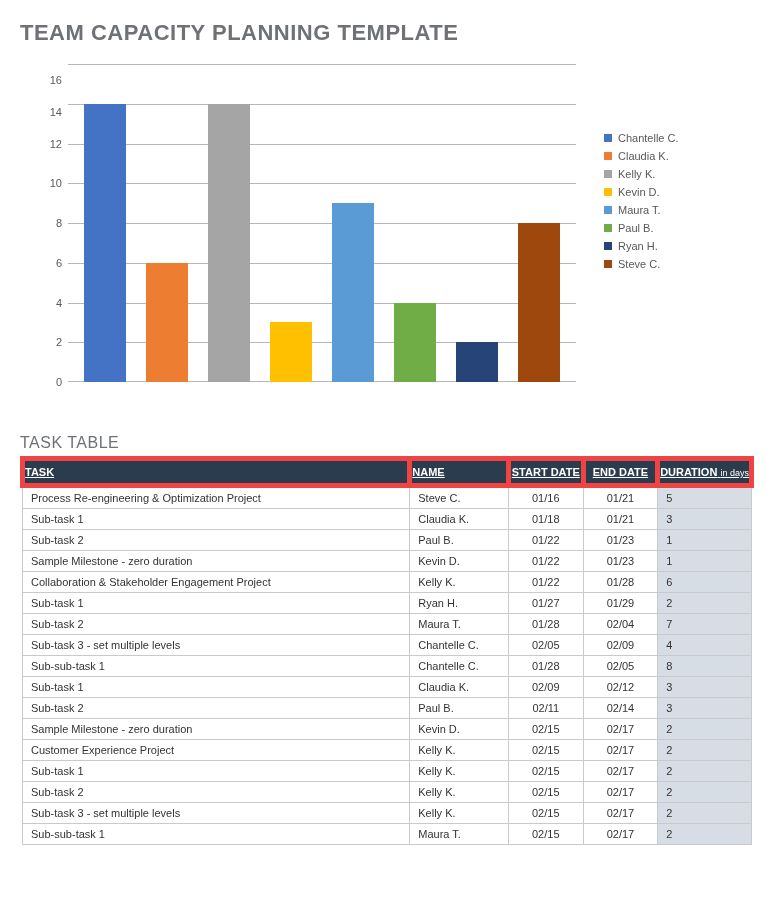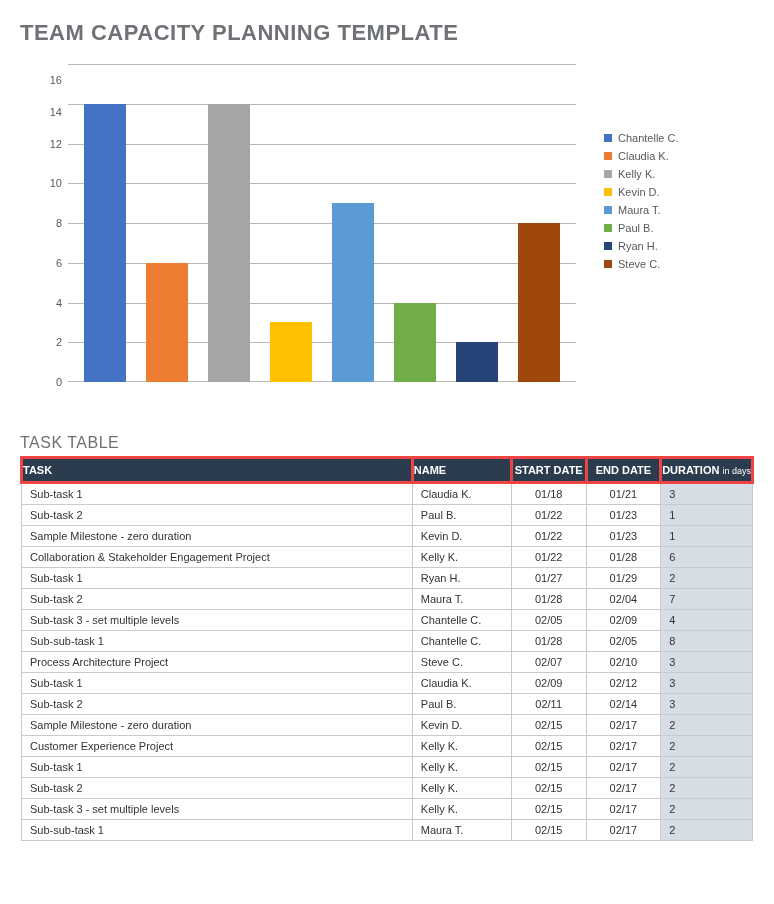--- a/index.html
+++ b/index.html
@@ -91,22 +91,23 @@
     border-collapse: collapse;
     width: 734px;
     font-size: 11px;
   }
   table.task th {
     background: #2a3c4e;
     color: #fff;
     font-weight: 700;
     text-align: left;
     padding: 5px 0;
-    border: 3px solid #ef4444;
+    border: 5px solid #ef4444;
     white-space: nowrap;
+    text-decoration: underline;
   }
   table.task th.center { text-align: center; }
   table.task th span.small { font-weight: 400; font-size: 9px; }
   table.task td {
     border: 1px solid #c7cbd0;
     padding: 4px 8px;
     color: #333;
     background: #fff;
   }
   table.task td.center { text-align: center; }
@@ -202,20 +203,27 @@
       <th class="col-name">NAME</th>
       <th class="col-date center">START DATE</th>
       <th class="col-date center">END DATE</th>
       <th class="col-dur">
         <span>DURATION</span> <span class="small">in days</span>
       </th>
     </tr>
   </thead>
   <tbody id="task-body">
       <tr>
+        <td>Process Re-engineering &amp; Optimization Project</td>
+        <td>Steve C.</td>
+        <td class="center">01/16</td>
+        <td class="center">01/21</td>
+        <td class="dur">5</td>
+      </tr>
+      <tr>
         <td>Sub-task 1</td>
         <td>Claudia K.</td>
         <td class="center">01/18</td>
         <td class="center">01/21</td>
         <td class="dur">3</td>
       </tr>
       <tr>
         <td>Sub-task 2</td>
         <td>Paul B.</td>
         <td class="center">01/22</td>
@@ -258,27 +266,20 @@
         <td class="dur">4</td>
       </tr>
       <tr>
         <td>Sub-sub-task 1</td>
         <td>Chantelle C.</td>
         <td class="center">01/28</td>
         <td class="center">02/05</td>
         <td class="dur">8</td>
       </tr>
       <tr>
-        <td>Process Architecture Project</td>
-        <td>Steve C.</td>
-        <td class="center">02/07</td>
-        <td class="center">02/10</td>
-        <td class="dur">3</td>
-      </tr>
-      <tr>
         <td>Sub-task 1</td>
         <td>Claudia K.</td>
         <td class="center">02/09</td>
         <td class="center">02/12</td>
         <td class="dur">3</td>
       </tr>
       <tr>
         <td>Sub-task 2</td>
         <td>Paul B.</td>
         <td class="center">02/11</td>

